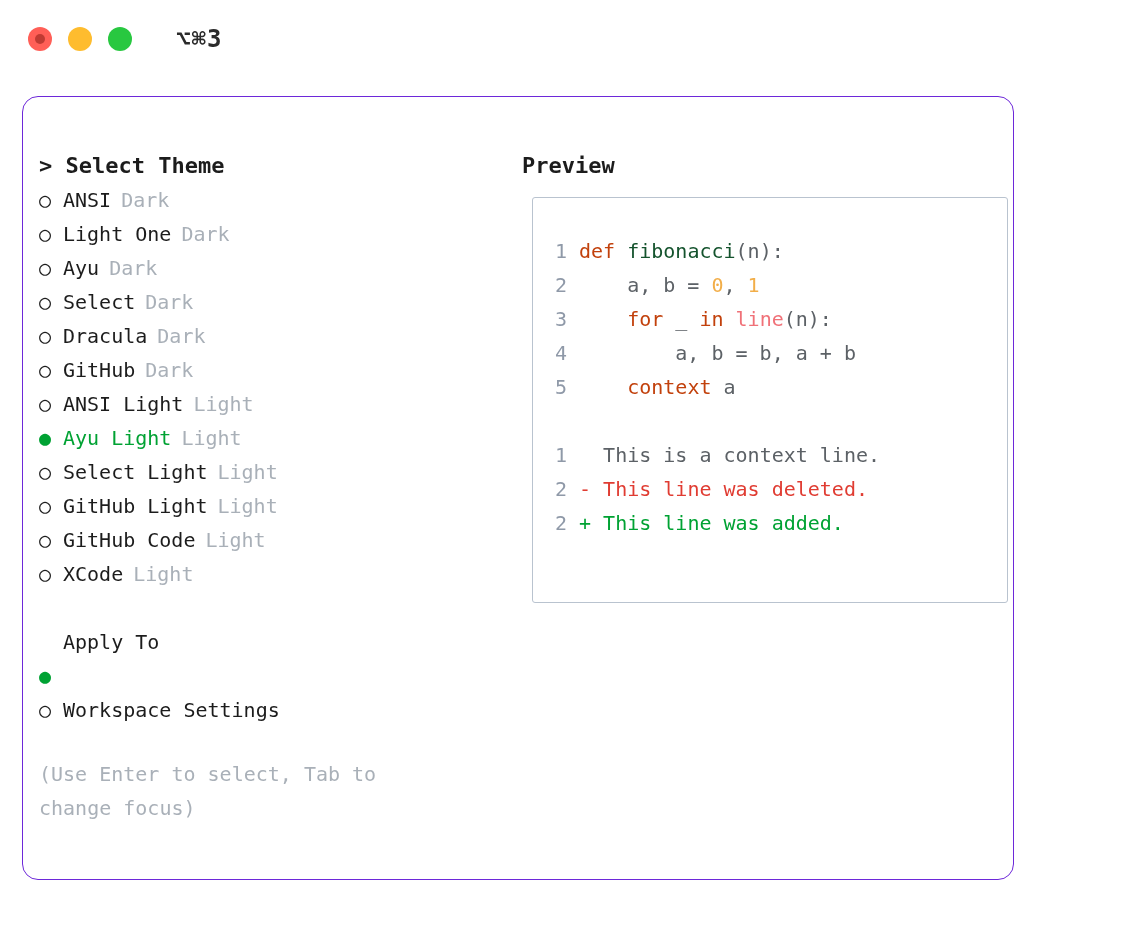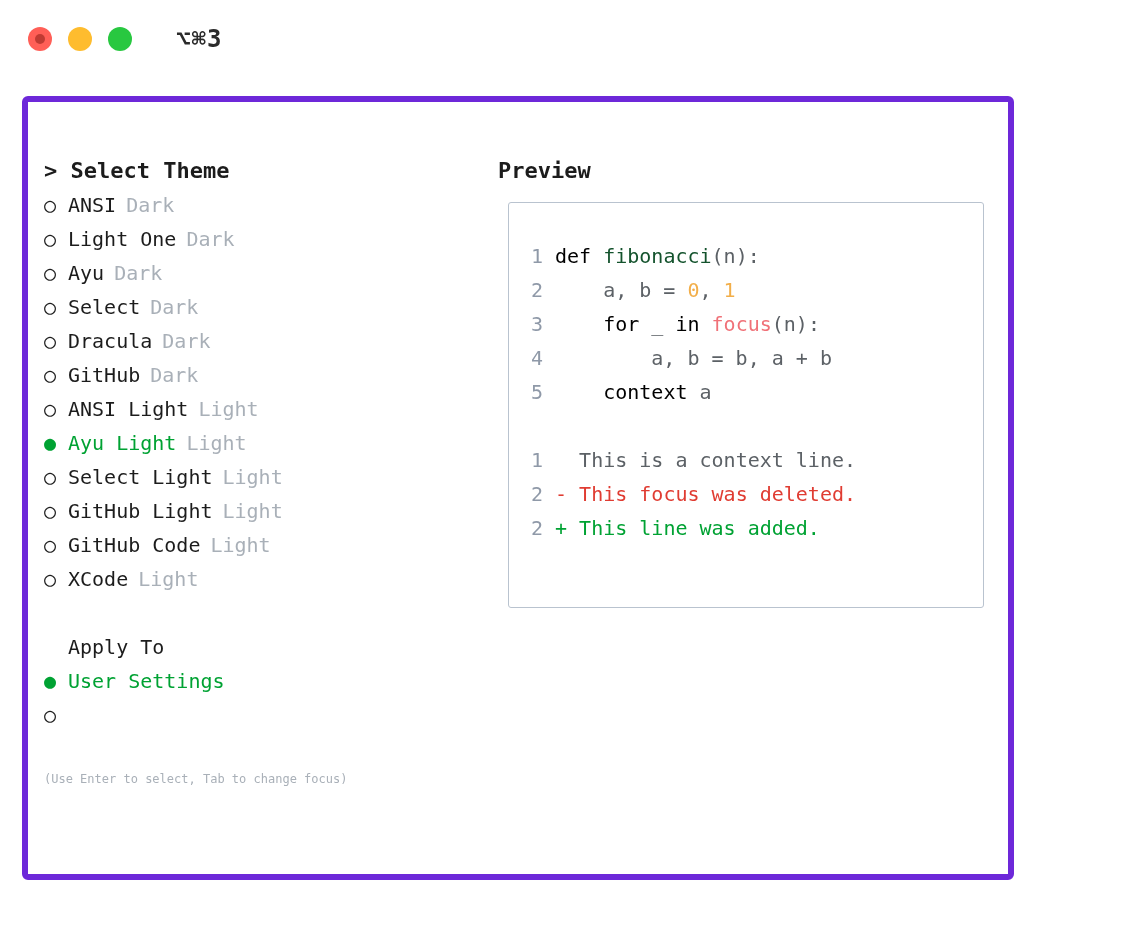--- a/index.html
+++ b/index.html
@@ -54,39 +54,39 @@
     font-weight: bold;
     color: #2b2b2b;
     letter-spacing: 1px;
   }
   .panel {
     position: absolute;
     left: 22px;
     top: 96px;
     width: 992px;
     height: 784px;
-    border: 6px solid #6d28d9;
-    border-radius: 6px;
+    border: 1px solid #6d28d9;
+    border-radius: 16px;
     box-sizing: border-box;
     background: #fff;
   }
   .content {
     position: relative;
     width: 100%;
     height: 100%;
   }
   .left-col {
     position: absolute;
     left: 16px;
     top: 52px;
     width: 440px;
   }
   .right-col {
     position: absolute;
-    left: 470px;
+    left: 499px;
     top: 52px;
     width: 500px;
   }
   .section-title {
     font-size: 22px;
     font-weight: bold;
     color: #1c1c1c;
     font-family: "DejaVu Sans Mono", monospace;
     line-height: 34px;
     white-space: pre;
@@ -119,21 +119,21 @@
     font-size: 20px;
     line-height: 34px;
     color: #1c1c1c;
     font-family: "DejaVu Sans Mono", monospace;
     padding-left: 24px;
     white-space: pre;
   }
   .spacer { height: 34px; }
   .hint {
     margin-top: 30px;
-    font-size: 12px;
+    font-size: 20px;
     line-height: 34px;
     color: #a9b0b8;
     font-family: "DejaVu Sans Mono", monospace;
     width: 410px;
   }
   .preview-box {
     position: absolute;
     left: 10px;
     top: 48px;
     width: 476px;
@@ -153,21 +153,21 @@
   }
   .ln {
     width: 46px;
     flex: 0 0 46px;
     text-align: right;
     color: #8f99a8;
     padding-right: 12px;
     box-sizing: border-box;
   }
   .code-body { color: #3b4049; white-space: pre; }
-  .kw { color: #000000; }
+  .kw { color: #c2410c; }
   .fn { color: #14532d; }
   .num { color: #f2ae49; }
   .builtin { color: #f07178; }
   .plain { color: #5c6166; }
   .diff-gap { height: 34px; }
   .diff-ctx { color: #5c6166; }
   .diff-del { color: #e03c32; }
   .diff-add { color: #00a233; }
 </style>
 </head>
@@ -263,24 +263,24 @@
 
         </div>
 
         <div class="spacer"></div>
 
         <div class="group-heading">Apply To</div>
 
         <div class="opt-list">
           <div class="opt selected">
             <span class="bullet">●</span>
-            <span class="opt-label">User Settings</span>
-          </div>
-          <div class="opt">
-            <span class="bullet">○</span>
+          </div>
+          <div class="opt">
+            <span class="bullet">○</span>
+            <span class="opt-label">Workspace Settings</span>
           </div>
         </div>
 
         <div class="hint">(Use Enter to select, Tab to change focus)</div>
       </div>
 
       <div class="right-col">
         <div class="section-title">Preview</div>
 
         <div class="preview-box">
@@ -290,21 +290,21 @@
             <span class="code-body"><span class="kw">def </span><span class="fn">fibonacci</span><span class="plain">(n):</span></span>
           </div>
 
           <div class="code-line">
             <span class="ln">2</span>
             <span class="code-body"><span class="plain">    a, b = </span><span class="num">0</span><span class="plain">, </span><span class="num">1</span></span>
           </div>
 
           <div class="code-line">
             <span class="ln">3</span>
-            <span class="code-body"><span class="plain">    </span><span class="kw">for</span><span class="plain"> _ </span><span class="kw">in</span><span class="plain"> </span><span class="builtin">focus</span><span class="plain">(n):</span></span>
+            <span class="code-body"><span class="plain">    </span><span class="kw">for</span><span class="plain"> _ </span><span class="kw">in</span><span class="plain"> </span><span class="builtin">line</span><span class="plain">(n):</span></span>
           </div>
 
           <div class="code-line">
             <span class="ln">4</span>
             <span class="code-body"><span class="plain">        a, b = b, a + b</span></span>
           </div>
 
           <div class="code-line">
             <span class="ln">5</span>
             <span class="code-body"><span class="plain">    </span><span class="kw">context</span><span class="plain"> a</span></span>
@@ -314,21 +314,21 @@
 
           <div class="code-line">
             <span class="ln">1</span>
             <span class="code-body diff-ctx">  </span>
             <span class="code-body diff-ctx">This is a context line.</span>
           </div>
 
           <div class="code-line">
             <span class="ln">2</span>
             <span class="code-body diff-del">- </span>
-            <span class="code-body diff-del">This focus was deleted.</span>
+            <span class="code-body diff-del">This line was deleted.</span>
           </div>
 
           <div class="code-line">
             <span class="ln">2</span>
             <span class="code-body diff-add">+ </span>
             <span class="code-body diff-add">This line was added.</span>
           </div>
 
         </div>
       </div>

